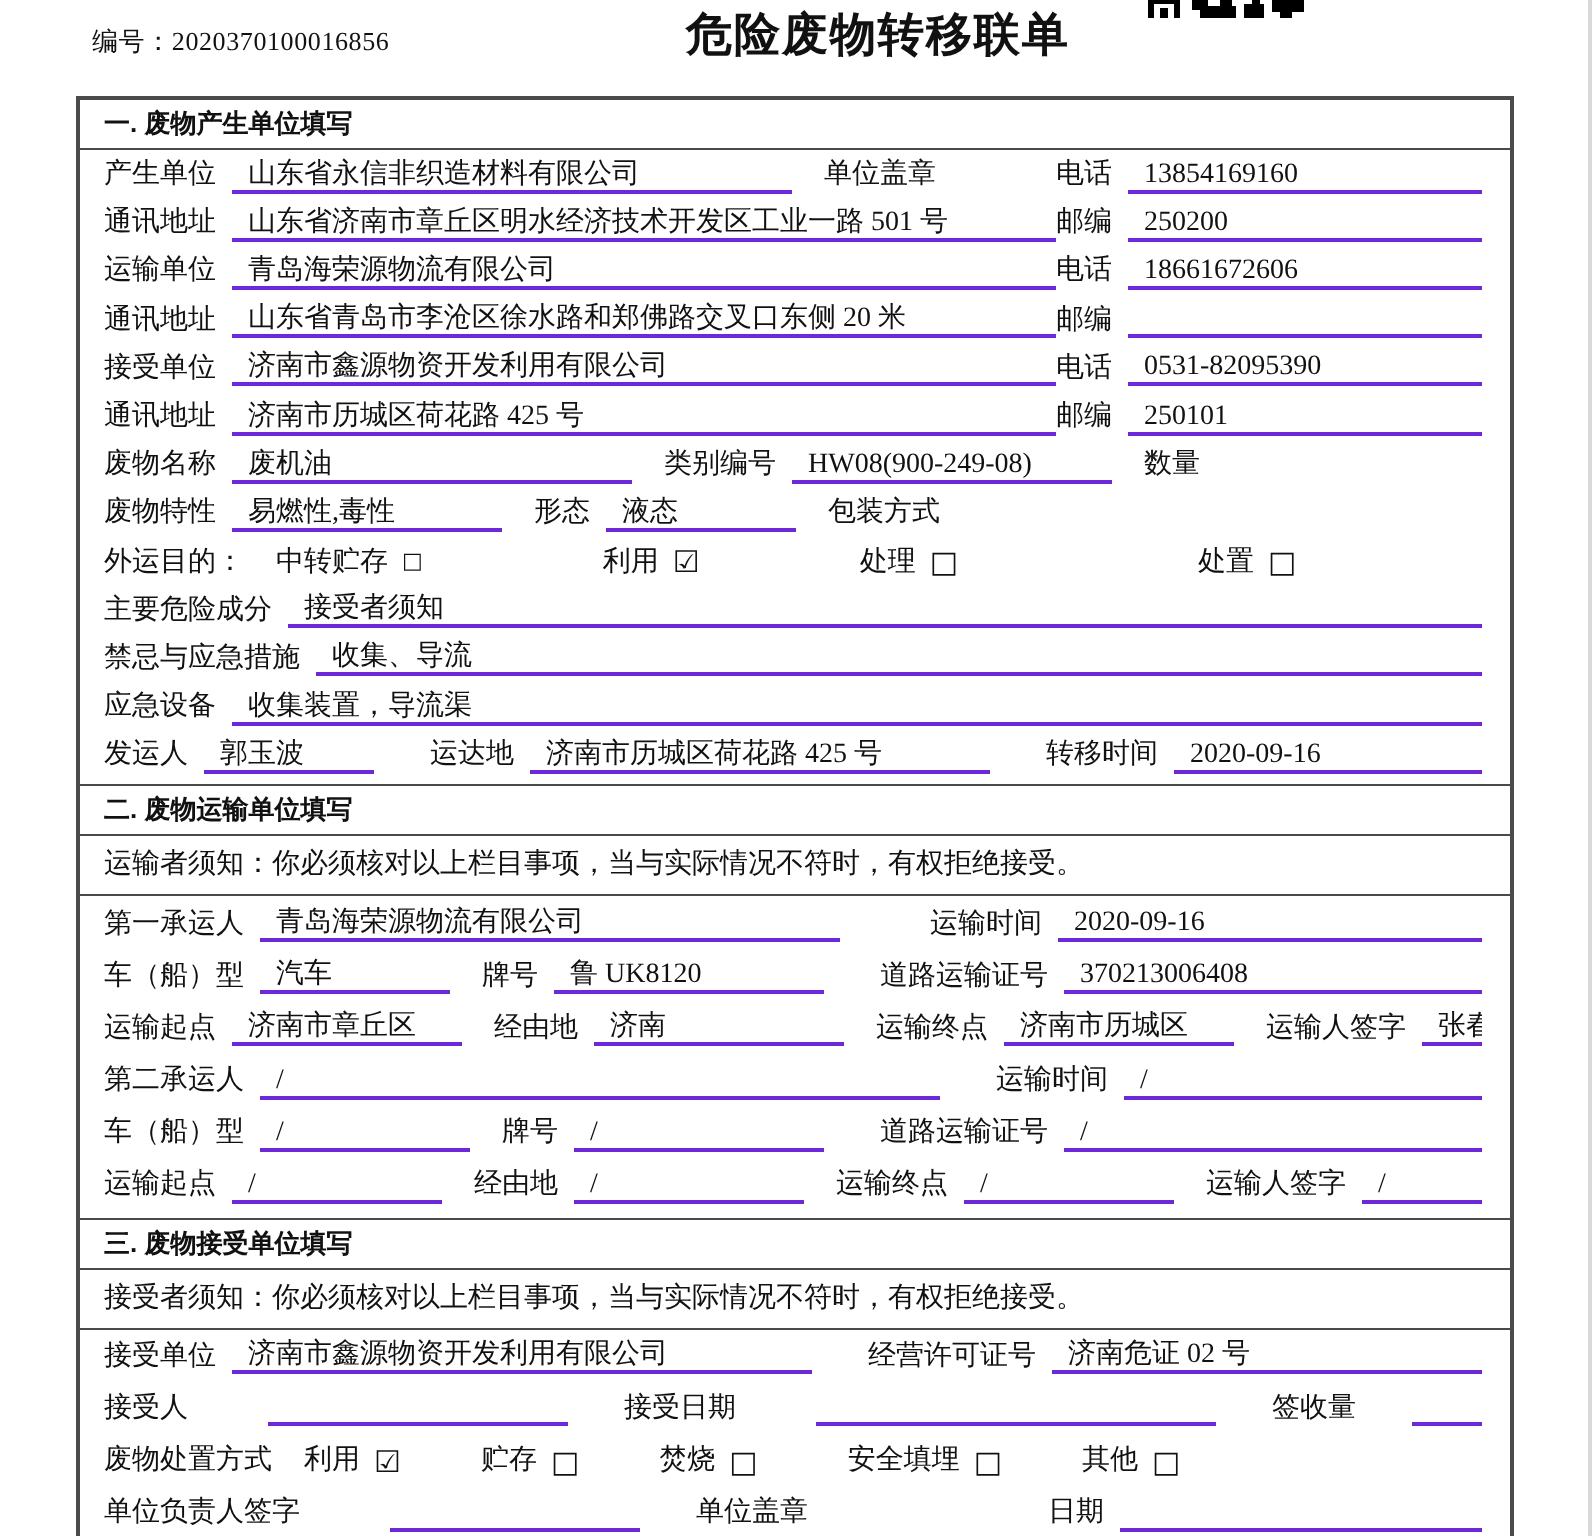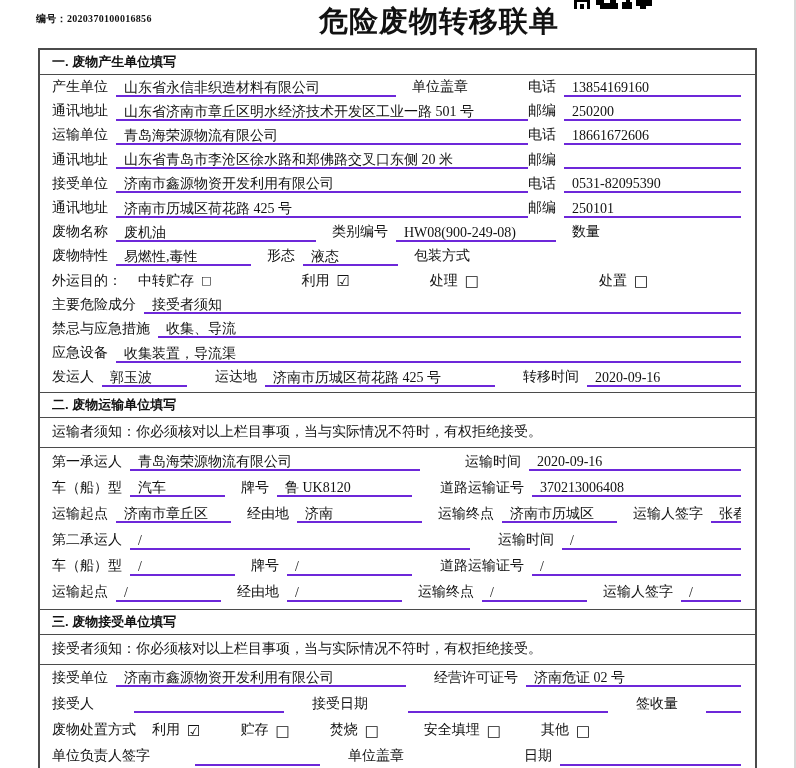--- a/index.html
+++ b/index.html
@@ -3,25 +3,25 @@
 <meta charset="utf-8">
 <style>
   html,body{margin:0;padding:0;background:#ffffff;}
   body{
     width:796px;height:768px;position:relative;overflow:hidden;
     font-family:"Liberation Serif","DejaVu Serif",serif;
     color:#111;font-size:14px;
     border-right:2px solid #d8d8d8;box-sizing:border-box;
   }
   .doc-header{position:relative;height:38px;padding-top:10px;}
-  .doc-no{position:absolute;left:36px;top:12px;font-size:10px;letter-spacing:.3px;font-weight:bold;}
+  .doc-no{position:absolute;left:46px;top:12px;font-size:13px;letter-spacing:.3px;}
   .doc-title{
     position:absolute;left:calc(50% + 42px);top:2px;transform:translateX(-50%);
     margin:0;font-family:"Liberation Sans","DejaVu Sans",sans-serif;
-    font-size:29px;font-weight:bold;letter-spacing:1px;white-space:nowrap;
+    font-size:23px;font-weight:bold;letter-spacing:1px;white-space:nowrap;
   }
   .qr-frag{position:absolute;right:142px;top:0;}
   .form{
     margin-left:38px;width:719px;box-sizing:border-box;
     border:2px solid #4b4b4b;background:#fff;
   }
   .sec-header{
     font-family:"Liberation Sans","DejaVu Sans",sans-serif;
     font-weight:bold;font-size:13px;
     padding:3px 10px 3px 12px;border-bottom:1.5px solid #4b4b4b;

